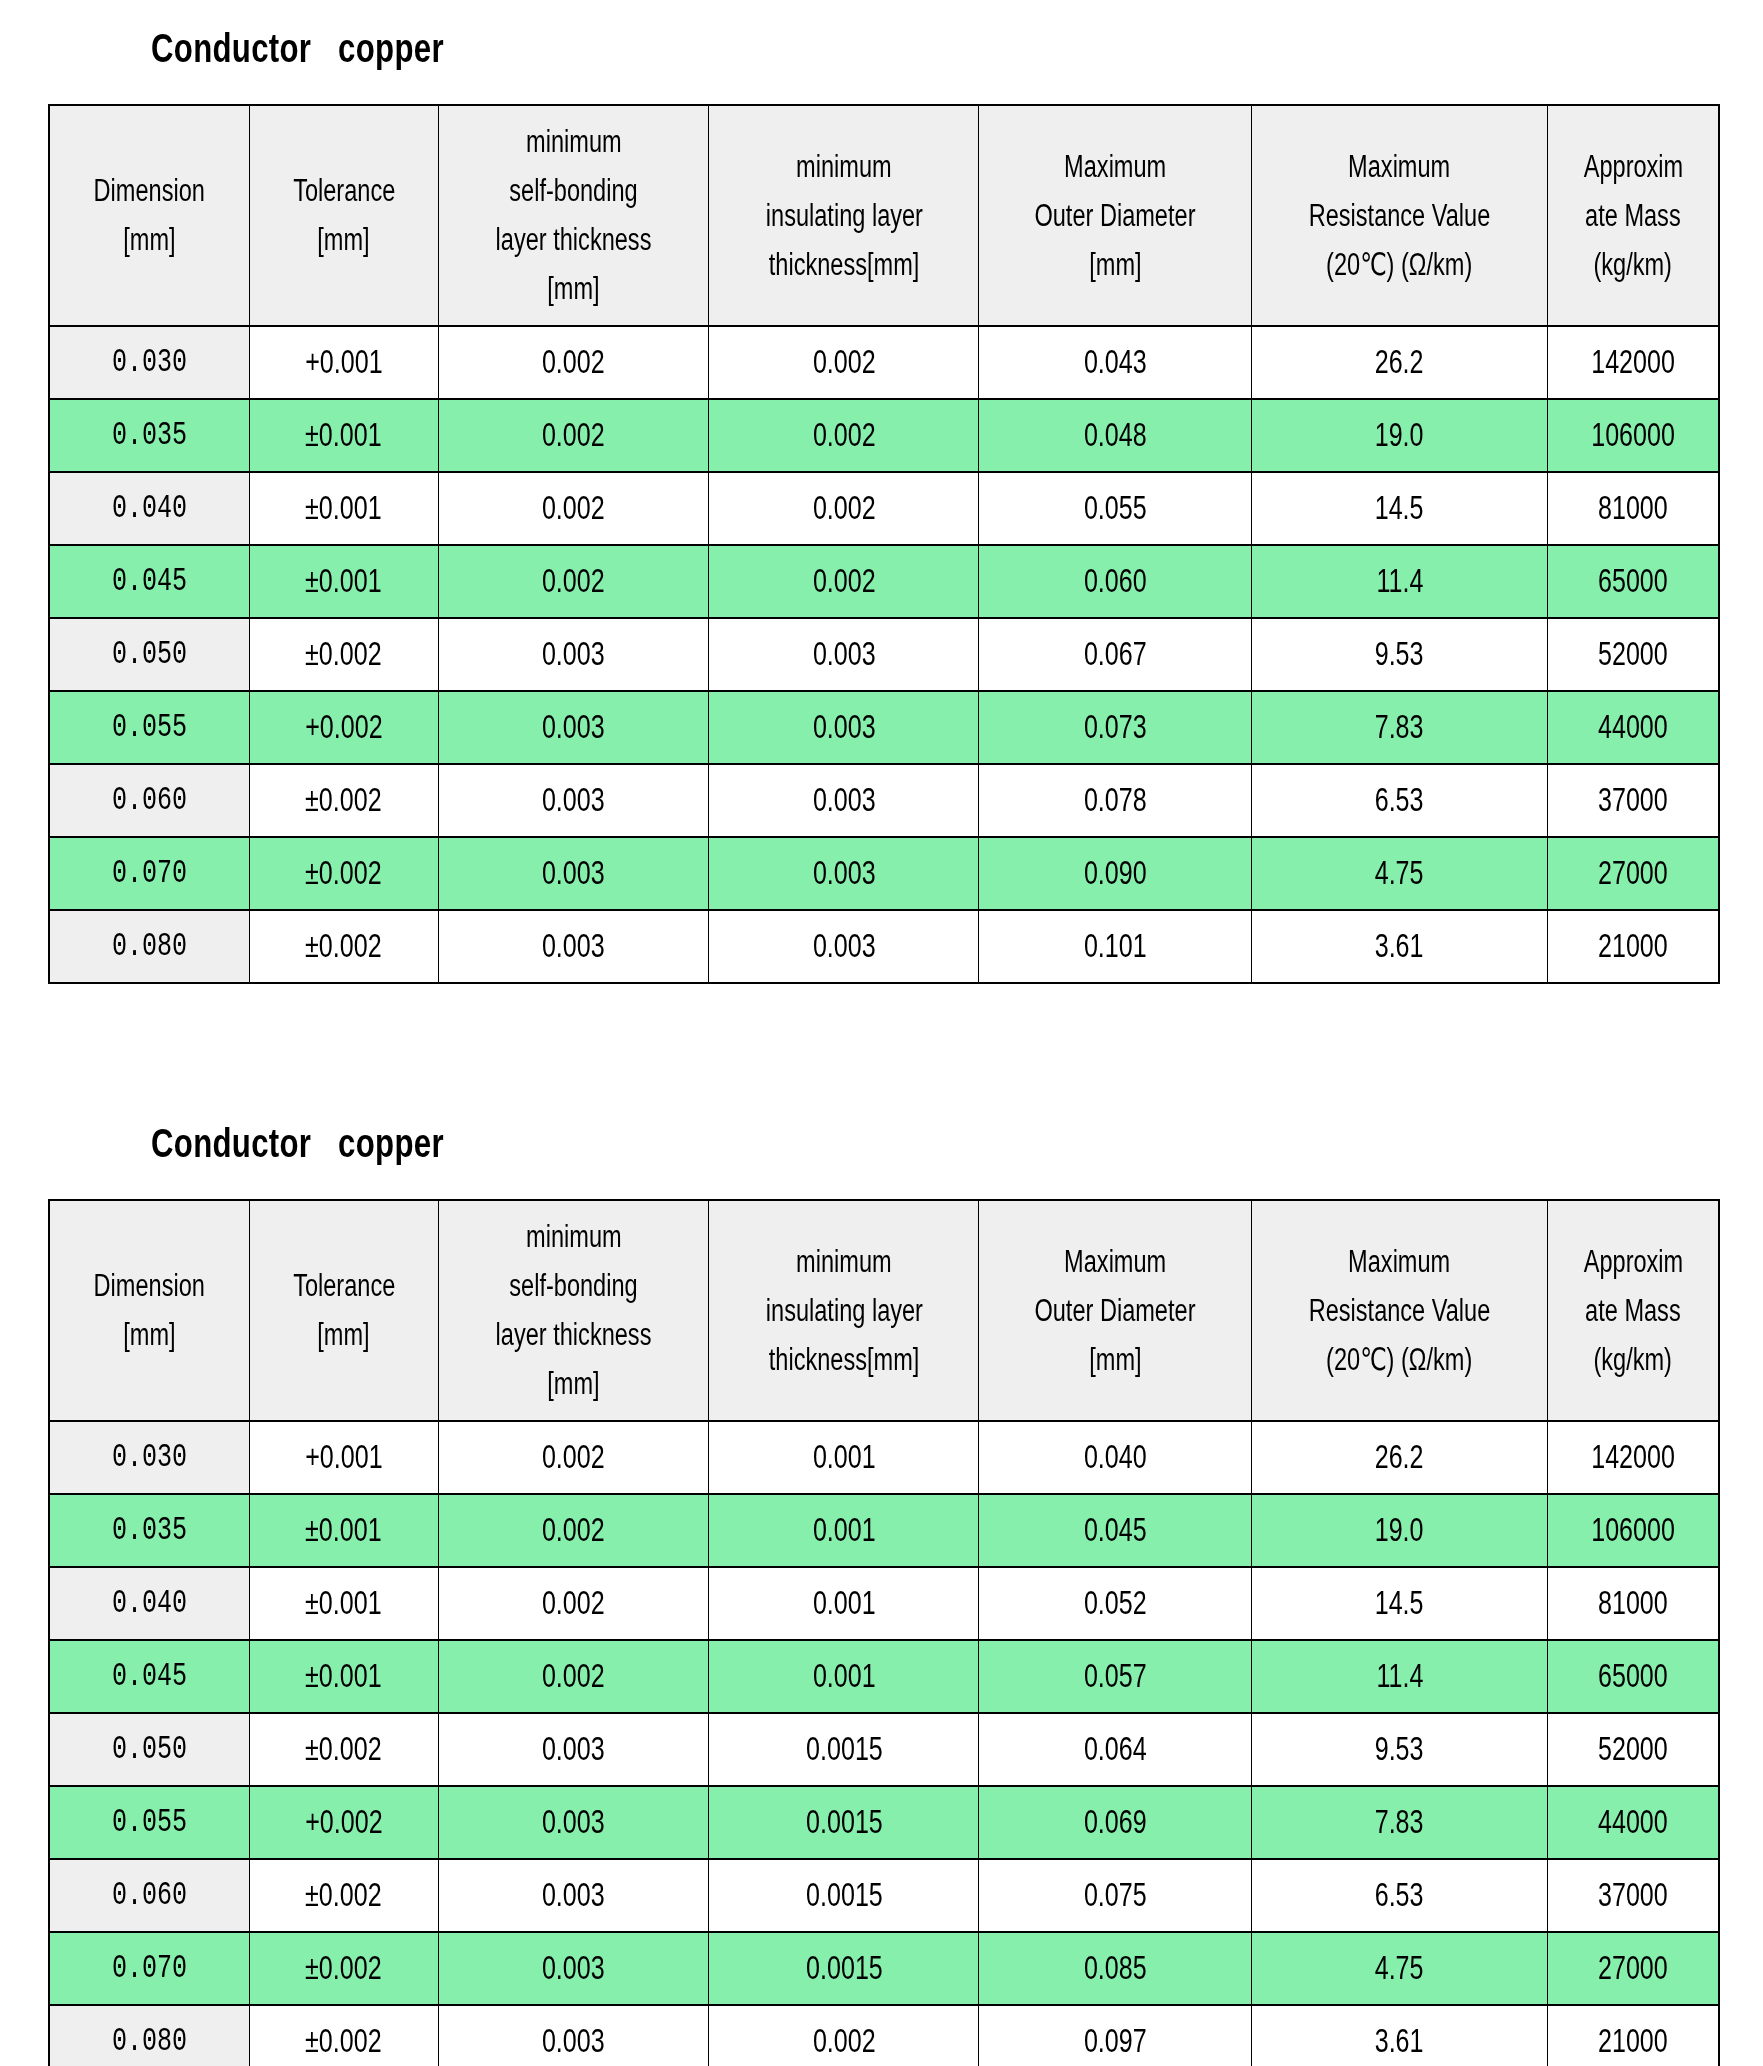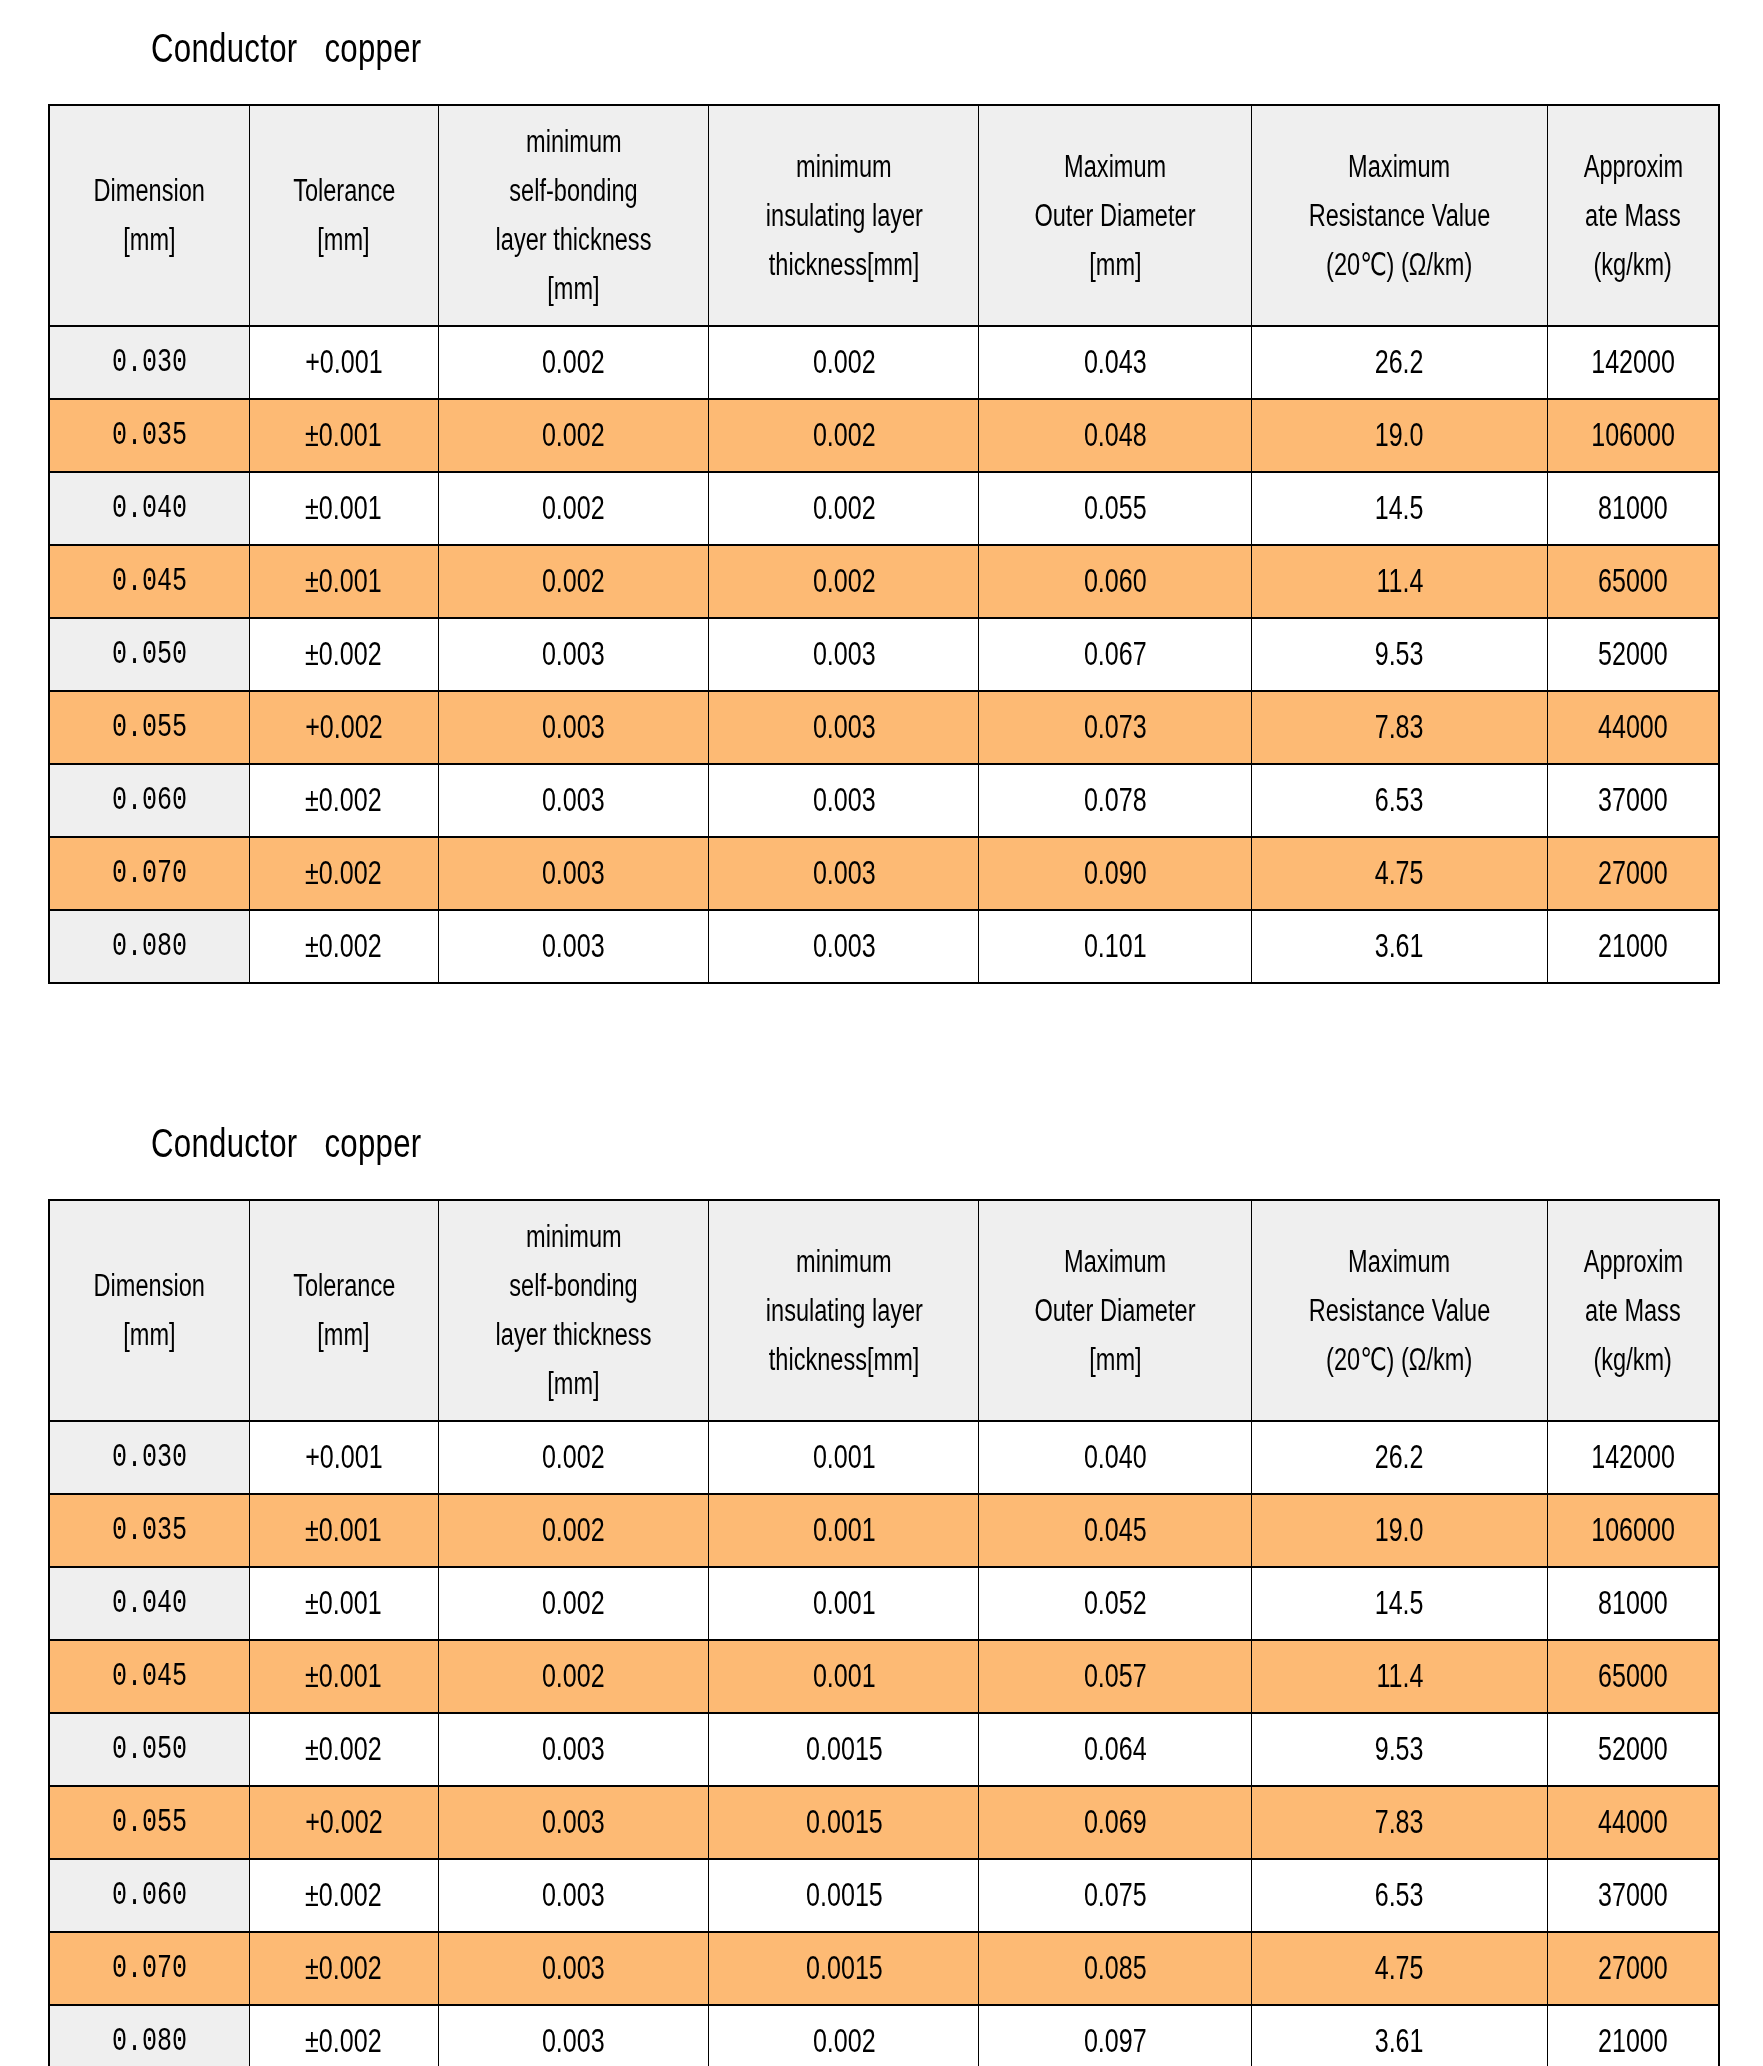--- a/index.html
+++ b/index.html
@@ -13,21 +13,21 @@
     overflow: hidden;
     font-family: "Liberation Sans", "DejaVu Sans", sans-serif;
     color: #000000;
   }
   .doc {
     padding: 12.4px 41px 0 48px;
     box-sizing: border-box;
   }
   .title {
     font-size: 41px;
-    font-weight: normal;
+    font-weight: bold;
     line-height: 54px;
     margin: 8.3px 0 29px 103px;
     letter-spacing: 0.4px;
   }
   .title .sq { white-space: pre; transform-origin: left center; }
   .sec2 .title { margin-top: 132px; }
   table.spec {
     border-collapse: collapse;
     table-layout: fixed;
     width: 1672px;
@@ -47,21 +47,21 @@
     height: 219px;
     font-weight: normal;
     font-size: 31px;
   }
   table.spec td {
     background: #ffffff;
     height: 71px;
     font-size: 33px;
   }
   table.spec td:first-child { background: #efefef; font-family: Liberation Mono, monospace; }
-  table.spec tr.alt td { background: #fdba74; }
+  table.spec tr.alt td { background: #86efac; }
   .hline { line-height: 49px; }
   .sq {
     display: inline-block;
     transform: scaleX(0.76);
     transform-origin: center center;
     white-space: nowrap;
   }
   .col-dim  { width: 12.01%; }
   .col-tol  { width: 11.29%; }
   .col-sb   { width: 16.22%; }

